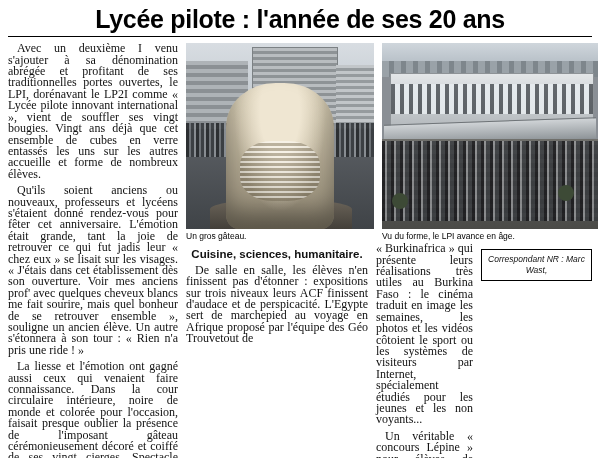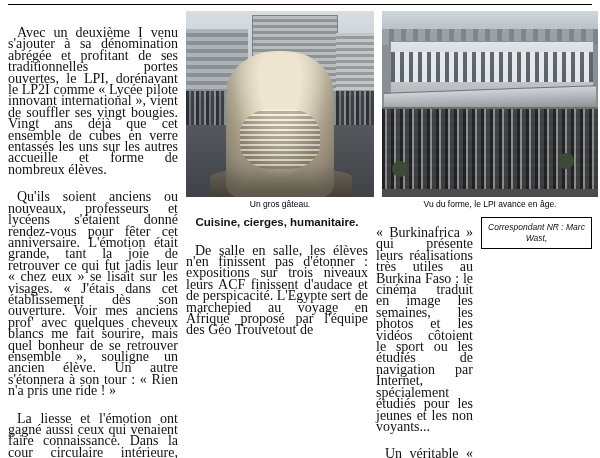--- a/index.html
+++ b/index.html
@@ -42,22 +42,22 @@
   }
   .col {
     float: left;
     box-sizing: border-box;
   }
   .col1 { width: 178px; padding-right: 8px; }
   .col2 { width: 190px; padding-right: 8px; }
   .col3 { width: 216px; }
 
   p.body {
-    margin: 16px 0 5px 0;
-    font-size: 14px;
+    margin: 0 0 5px 0;
+    font-size: 12px;
     line-height: 11.4px;
     text-align: justify;
     text-indent: 9px;
     hyphens: auto;
   }
   p.body.noind { text-indent: 0; }
 
   .subhead {
     font-family: "Liberation Sans", sans-serif;
     font-weight: bold;
@@ -84,21 +84,21 @@
     overflow: hidden;
     background: #8a8f95;
     border: 0;
   }
   .photo-a .photo { height: 186px; }
   .photo-b .photo { height: 186px; }
 
   .caption {
     font-family: "Liberation Sans", sans-serif;
     font-size: 8.5px;
-    text-align: center;
+    text-align: left;
     padding-top: 2px;
     color: #000;
   }
 
   
   .ph1-sky {
     position: absolute; left: 0; top: 0; right: 0; height: 86px;
     background: linear-gradient(#d8dde2, #b9c1c8);
   }
   .ph1-tower {
@@ -196,20 +196,21 @@
     text-align: center;
   }
   .contact .line1 { font-style: italic; }
   .clearfix:after { content: ""; display: table; clear: both; }
 </style>
 </head>
 <body>
 
 <div class="page">
 
+  <h1 class="headline">Lycée pilote : l'année de ses 20 ans</h1>
   <hr class="rule">
 
   <div class="cols clearfix">
 
     <div class="col col1">
       <p class="body">Avec un deuxième I venu s'ajouter à sa dénomination abrégée et profitant de ses traditionnelles portes ouvertes, le LPI, dorénavant le LP2I comme « Lycée pilote innovant international », vient de souffler ses vingt bougies. Vingt ans déjà que cet ensemble de cubes en verre entassés les uns sur les autres accueille et forme de nombreux élèves.</p>
       <p class="body">Qu'ils soient anciens ou nouveaux, professeurs et lycéens s'étaient donné rendez-vous pour fêter cet anniversaire. L'émotion était grande, tant la joie de retrouver ce qui fut jadis leur « chez eux » se lisait sur les visages. « J'étais dans cet établissement dès son ouverture. Voir mes anciens prof' avec quelques cheveux blancs me fait sourire, mais quel bonheur de se retrouver ensemble », souligne un ancien élève. Un autre s'étonnera à son tour : « Rien n'a pris une ride ! »</p>
       <p class="body">La liesse et l'émotion ont gagné aussi ceux qui venaient faire connaissance. Dans la cour circulaire intérieure, noire de monde et colorée pour l'occasion, faisait presque oublier la présence de l'imposant gâteau cérémonieusement décoré et coiffé de ses vingt cierges. Spectacle grandiose pour les futurs élèves qui, accompagnés ou non de leurs familles, se souviendront longtemps de leur</p>
     </div>
 
@@ -240,28 +241,28 @@
             <div class="ph2-ground"></div>
             <div class="ph2-crowd"></div>
             <div class="ph2-tree" style="left:10px; top:150px;"></div>
             <div class="ph2-tree" style="left:176px; top:142px;"></div>
           </div>
           <div class="caption">Vu du forme, le LPI avance en âge.</div>
         </div>
 
       </div>
 
-      <h2 class="subhead">Cuisine, cierges, humanitaire.</h2>
+      <h2 class="subhead">Cuisine, sciences, humanitaire.</h2>
       <p class="body">De salle en salle, les élèves n'en finissent pas d'étonner : expositions sur trois niveaux leurs ACF finissent d'audace et de perspicacité. L'Egypte sert de marchepied au voyage en Afrique proposé par l'équipe des Géo Trouvetout de</p>
     </div>
 
     <div class="col col3">
       <div style="height:200px;"></div>
       <div style="float:left; width:105px; padding-right:8px; box-sizing:border-box;">
-        <p class="body noind">« Burkinafrica » qui présente leurs réalisations très utiles au Burkina Faso : le cinéma traduit en image les semaines, les photos et les vidéos côtoient le sport ou les étudiés de navigation par Internet, spécialement étudiés pour les jeunes et les non voyants...</p>
+        <p class="body noind">« Burkinafrica » qui présente leurs réalisations très utiles au Burkina Faso : le cinéma traduit en image les semaines, les photos et les vidéos côtoient le sport ou les systèmes de visiteurs par Internet, spécialement étudiés pour les jeunes et les non voyants...</p>
         <p class="body">Un véritable « concours Lépine » pour élèves de seconde, première et terminale, autonomes mais encadrés par des professeurs ou d'autres bonnes volontés.</p>
 
       </div>
       <div style="float:left; width:111px; box-sizing:border-box;">
         <div class="contact">
           <div class="line1">Correspondant NR : Marc Wast,</div>
 
         </div>
       </div>
     </div>

